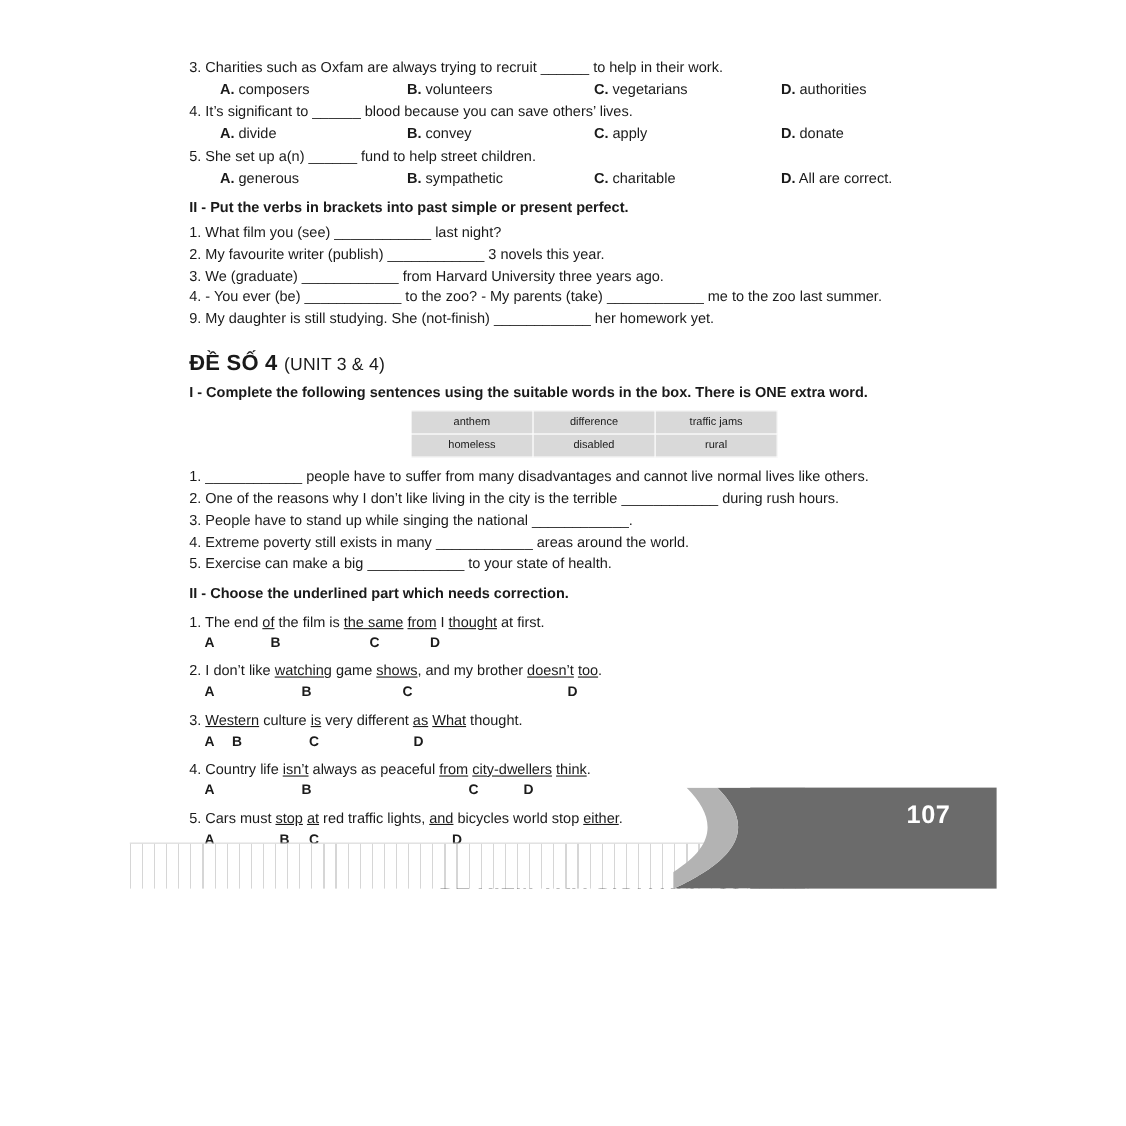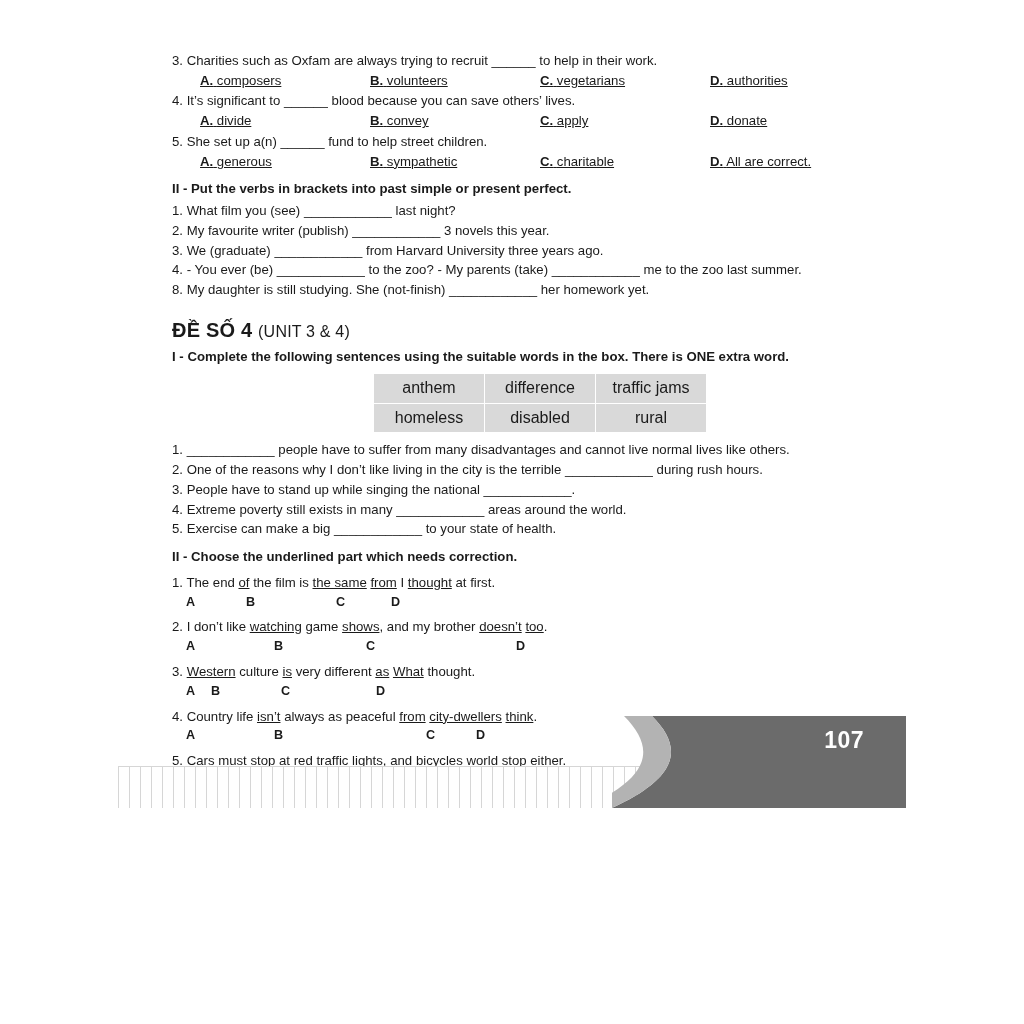--- a/index.html
+++ b/index.html
@@ -22,21 +22,20 @@
     width: 736px;
     font-size: 13.2px;
     line-height: 1.42;
   }
   .q-line { margin: 0 0 1px 0; white-space: nowrap; }
   .opts {
     display: flex;
     margin: 0 0 2px 0;
     padding-left: 28px;
     white-space: nowrap;
-    text-decoration: underline;
   }
   .opts .o { width: 170px; flex: 0 0 auto; }
   .opts .o:nth-child(4) { width: auto; }
   b, .b { font-weight: bold; }
   .section-head {
     font-weight: bold;
     margin: 9px 0 3px 0;
   }
   .de-so {
     margin: 16px 0 4px 0;
@@ -52,21 +51,21 @@
   .wordbox {
     margin: 6px auto 8px auto;
     border-collapse: collapse;
     width: 334px;
     table-layout: fixed;
   }
   .wordbox td {
     background: #d9d9d9;
     border: 1px solid #ffffff;
     text-align: center;
-    font-size: 16px;
+    font-size: 10px;
     padding: 3px 2px;
     height: 21px;
   }
   .u { text-decoration: underline; }
   .correction-line { margin: 7px 0 0 0; }
   .marks {
     display: flex;
     padding-left: 14px;
     font-weight: bold;
     font-size: 12.6px;
@@ -193,21 +192,21 @@
       <span class="o"><b>B.</b> <span>sympathetic</span></span>
       <span class="o"><b>C.</b> <span>charitable</span></span>
       <span class="o"><b>D.</b> <span>All are correct.</span></span>
     </div>
 
     <div class="section-head">II - Put the verbs in brackets into past simple or present perfect.</div>
     <div class="fill-line">1. What film you (see) ____________ last night?</div>
     <div class="fill-line">2. My favourite writer (publish) ____________ 3 novels this year.</div>
     <div class="fill-line">3. We (graduate) ____________ from Harvard University three years ago.</div>
     <div class="fill-line">4. - You ever (be) ____________ to the zoo? - My parents (take) ____________ me to the zoo last summer.</div>
-    <div class="fill-line">8. My daughter is still studying. She (not-finish) ____________ her homework yet.</div>
+    <div class="fill-line">9. My daughter is still studying. She (not-finish) ____________ her homework yet.</div>
 
     <div class="de-so">
       <span>ĐỀ SỐ 4</span>
       <span class="unit">(UNIT 3 &amp; 4)</span>
     </div>
     <div class="section-head" style="margin-top:0">I - Complete the following sentences using the suitable words in the box. There is ONE extra word.</div>
 
     <table class="wordbox">
       <tbody>
           <tr>

